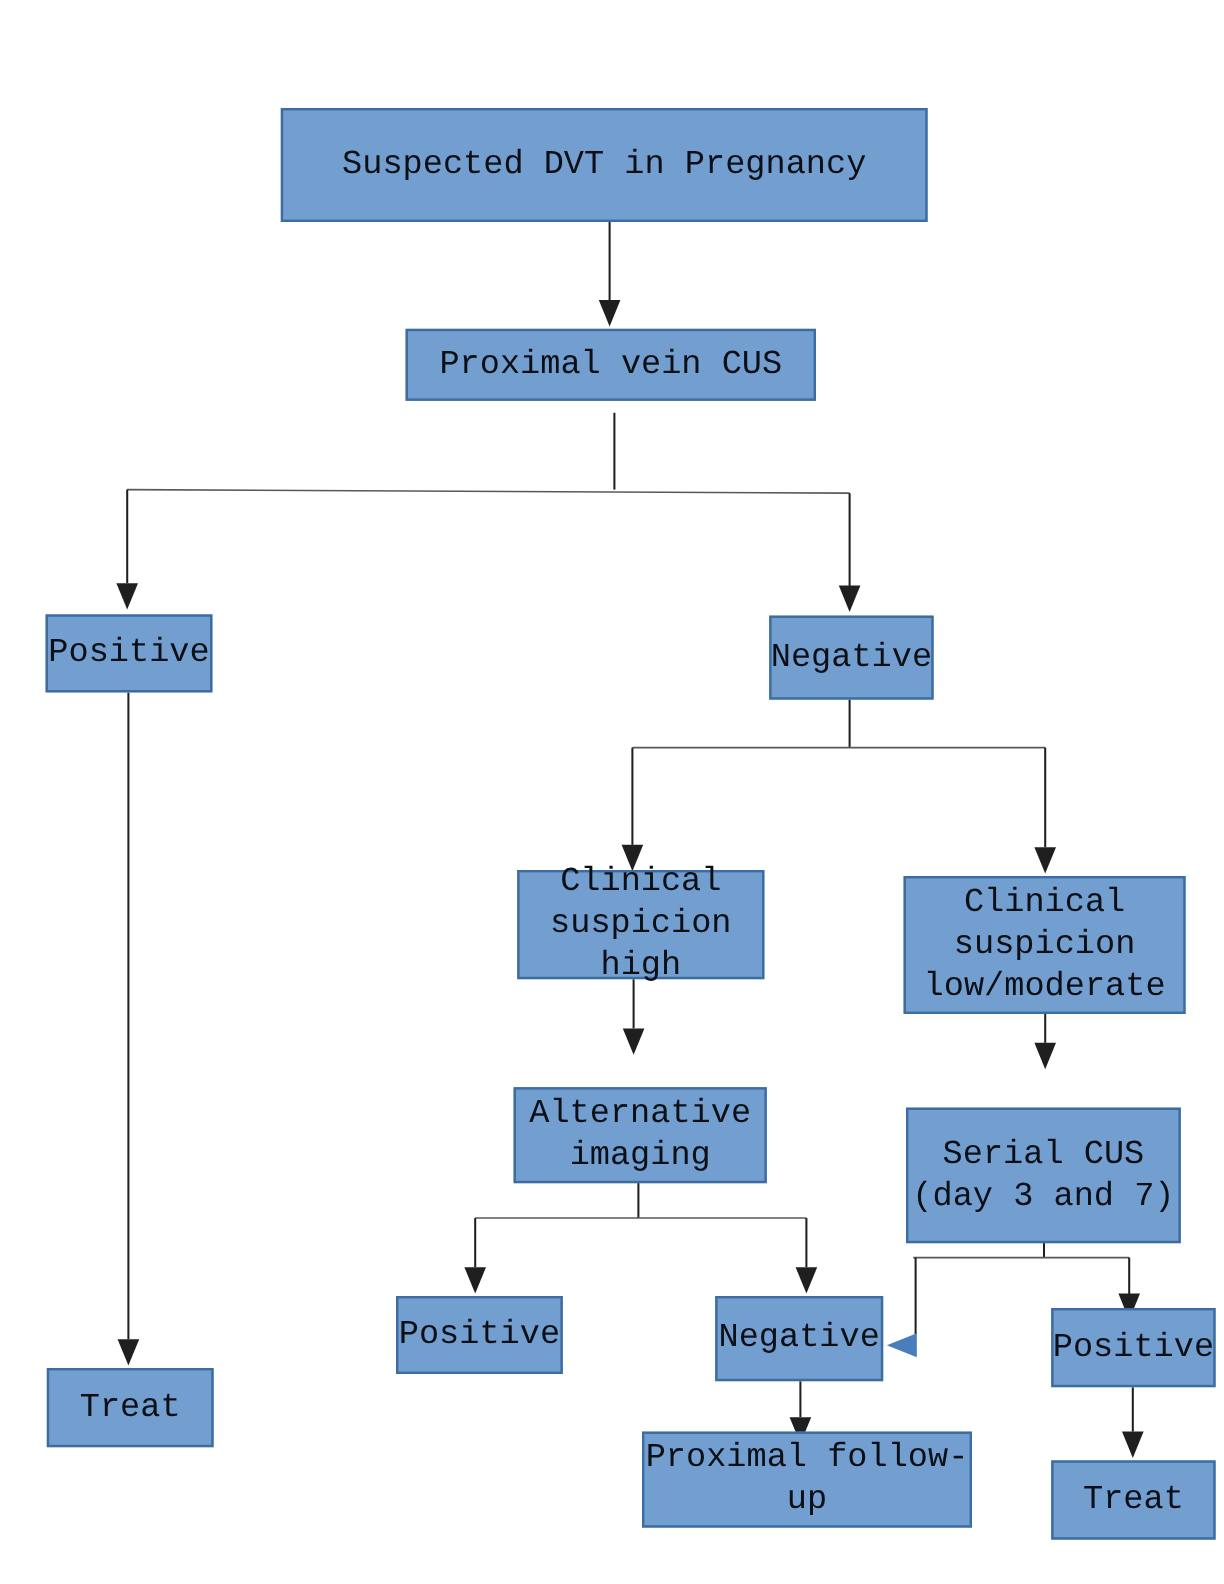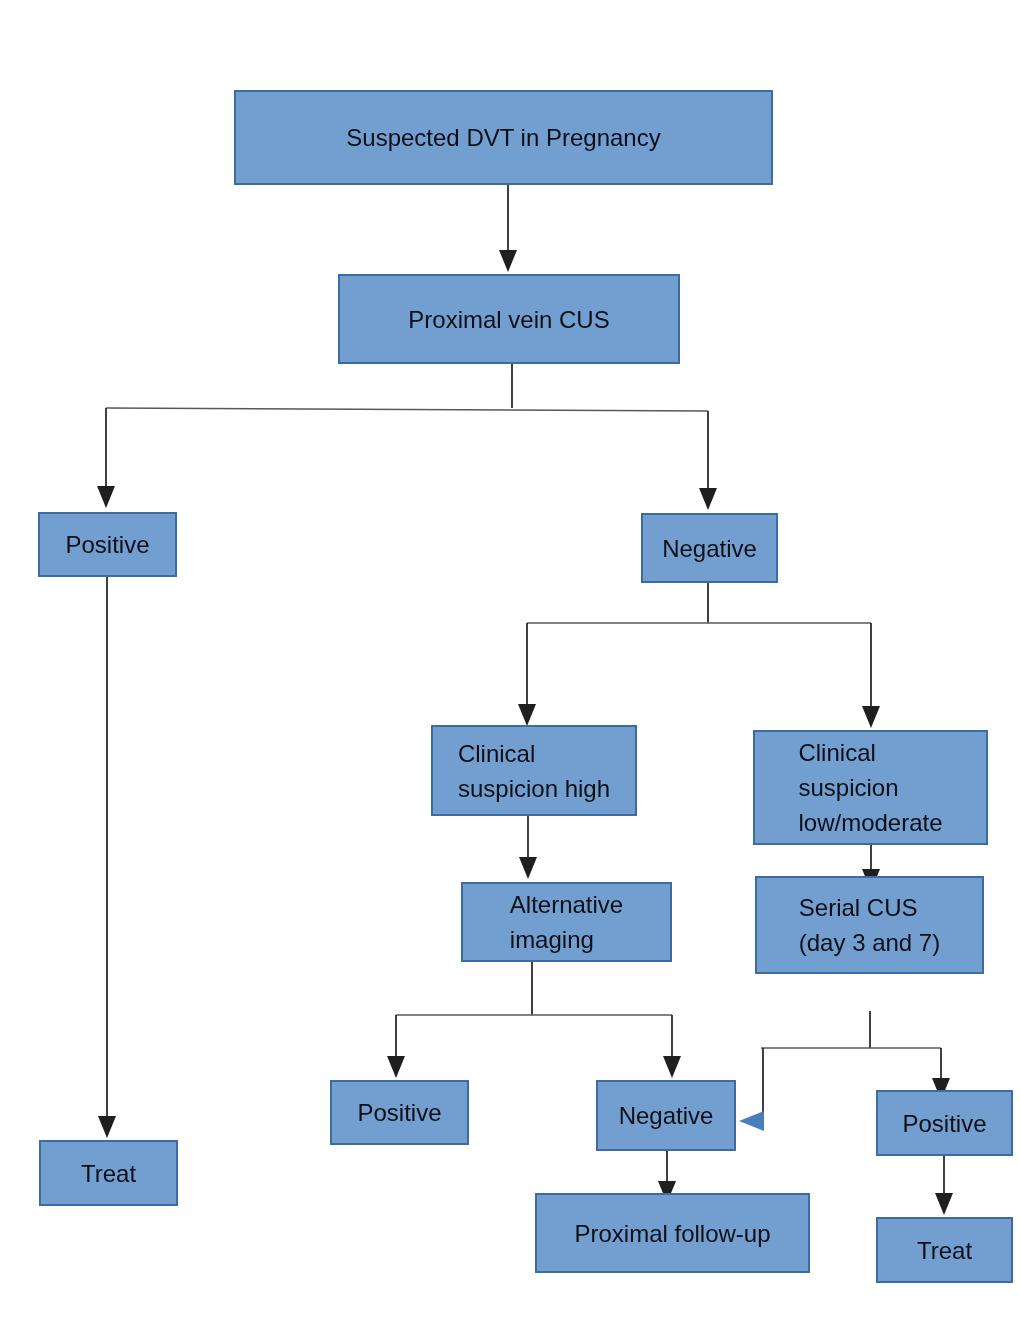--- a/index.html
+++ b/index.html
@@ -9,22 +9,23 @@
   .edge{stroke:var(--connector,#2e2e2e);stroke-width:1.7;fill:none;}
   .edge.hline{stroke:var(--hline,#585858);stroke-width:1.4;}
   .head{fill:var(--connector,#1a1a1a);stroke:none;}
   .head-loop{fill:var(--loop,#4a7ebb);stroke:none;}
   .node{
     position:absolute;box-sizing:border-box;
     background:var(--node-fill,#729fcf);
     border:2px solid var(--node-border,#3c6da2);
     color:var(--text,#0c1016);
     display:flex;align-items:center;justify-content:center;
-    font-size:24px;line-height:35px;
+    text-align:center;font-size:28px;line-height:35px;
     white-space:pre-line;
+    font-family:Liberation Mono, monospace;
   }
 </style>
 </head>
 <body>
 
 <div class="canvas">
 
   <svg class="connectors" viewBox="0 0 1020 1320">
 
     <path class="edge" d="M508,185 L508,251"></path>
@@ -71,21 +72,21 @@
     <polygon class="head" points="667,1203 658,1181 676,1181"></polygon>
 
     <path class="edge" d="M944,1156 L944,1193"></path>
     <polygon class="head" points="944,1215 935,1193 953,1193"></polygon>
   </svg>
 
   <div class="node" style="left:234px;top:90px;width:539px;height:95px;">
     <span>Suspected DVT in Pregnancy</span>
   </div>
 
-  <div class="node" style="left:338px;top:274px;width:342px;height:90px;">
+  <div class="node" style="left:338px;top:274px;width:342px;height:60px;">
     <span>Proximal vein CUS</span>
   </div>
 
   <div class="node" style="left:38px;top:512px;width:139px;height:65px;">
     <span>Positive</span>
   </div>
 
   <div class="node" style="left:641px;top:513px;width:137px;height:70px;">
     <span>Negative</span>
   </div>
@@ -94,26 +95,26 @@
     <span>Clinical
 suspicion high</span>
   </div>
 
   <div class="node" style="left:753px;top:730px;width:235px;height:115px;">
     <span>Clinical
 suspicion
 low/moderate</span>
   </div>
 
-  <div class="node" style="left:428px;top:882px;width:211px;height:80px;margin-left:33px;">
+  <div class="node" style="left:428px;top:906px;width:211px;height:80px;">
     <span>Alternative
 imaging</span>
   </div>
 
-  <div class="node" style="left:755px;top:876px;width:229px;height:98px;">
+  <div class="node" style="left:755px;top:923px;width:229px;height:113px;">
     <span>Serial CUS
 (day 3 and 7)</span>
   </div>
 
   <div class="node" style="left:330px;top:1080px;width:139px;height:65px;">
     <span>Positive</span>
   </div>
 
   <div class="node" style="left:596px;top:1080px;width:140px;height:71px;">
     <span>Negative</span>

